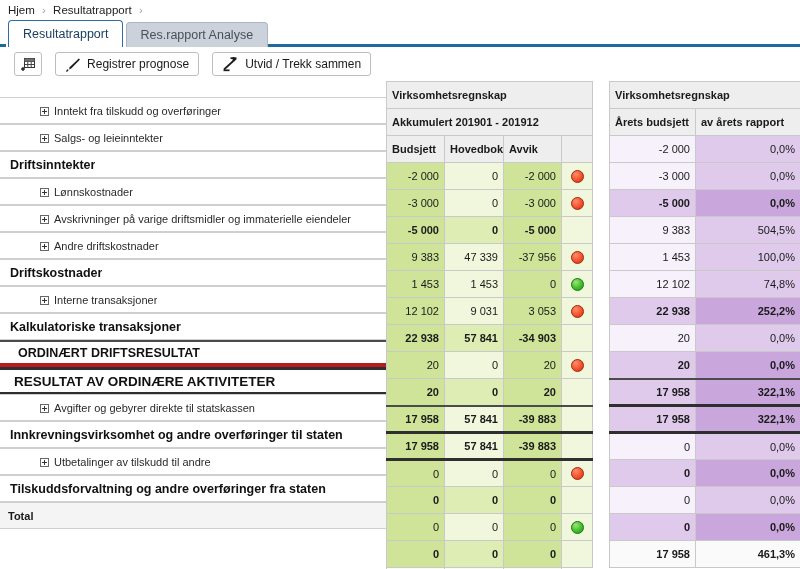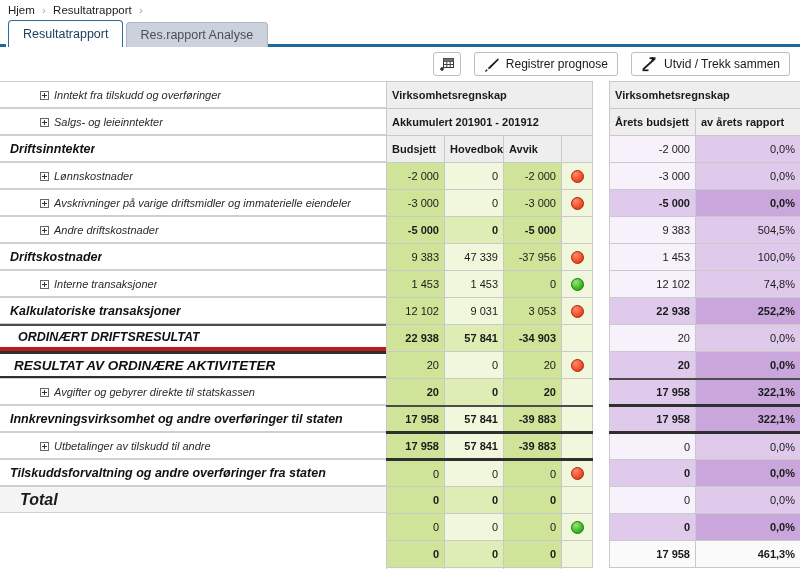--- a/index.html
+++ b/index.html
@@ -72,21 +72,20 @@
     height: 3px;
     background: #ffffff;
     z-index: 3;
   }
 
   
   #toolbar {
     height: 34px;
     padding: 5px 0 0 14px;
     white-space: nowrap;
-    text-align: right;
   }
   .tbtn {
     display: inline-flex;
     align-items: center;
     gap: 6px;
     height: 24px;
     padding: 0 9px;
     margin-right: 10px;
     background: #fefefe;
     border: 1px solid #b9bdc4;
@@ -101,23 +100,22 @@
   
   #report {
     position: relative;
     width: 800px;
     height: 470px;
   }
 
   
   #labelcol {
     position: absolute;
-    left: 0; top: 0;
+    left: 0; top: 16px;
     width: 386px;
-    font-style: italic;
   }
 
   
   .numtbl {
     position: absolute;
     top: 0;
     border-collapse: collapse;
     table-layout: fixed;
   }
   #tbl-left  { left: 386px; width: 206px; }
@@ -150,21 +148,21 @@
     padding-right: 6px;
     background: #ffffff;
   }
   .lrow .txt { white-space: nowrap; overflow: hidden; }
   .lrow.detail { padding-left: 40px; font-size: 11px; color: #2a2a2a; }
   .lrow.sub    { padding-left: 10px; font-weight: bold; font-size: 12.5px; }
   .lrow.sub2   { padding-left: 18px; font-weight: bold; font-size: 12.5px;
                  border-top: 2px solid #4b4b4b; border-bottom: 4px solid #b91c1c; }
   .lrow.grand  { padding-left: 14px; font-weight: bold; font-size: 13.5px;
                  border-top: 3px solid #2f2f2f; border-bottom: 2px solid #2f2f2f; }
-  .lrow.total  { padding-left: 20px; font-weight: bold; font-size: 16px;
+  .lrow.total  { padding-left: 8px; font-weight: bold; font-size: 11px;
                  background: #f4f4f4; border-top: 1px solid #cfcfcf;
                  border-bottom: 1px solid #cfcfcf; }
   .lrow.sub .txt, .lrow.sub2 .txt, .lrow.grand .txt { color: #111; }
 
   .exp {
     display: inline-block;
     width: 9px; height: 9px;
     margin-right: 5px;
     border: 1px solid #666;
     position: relative;

